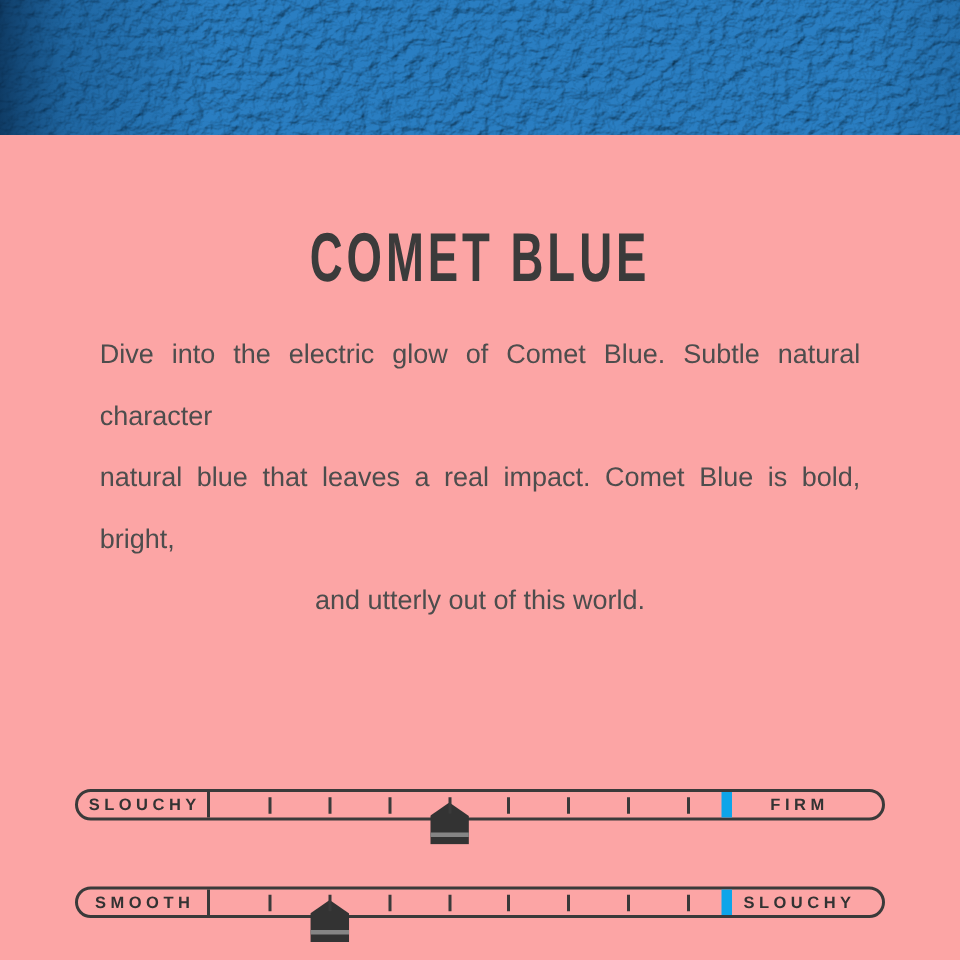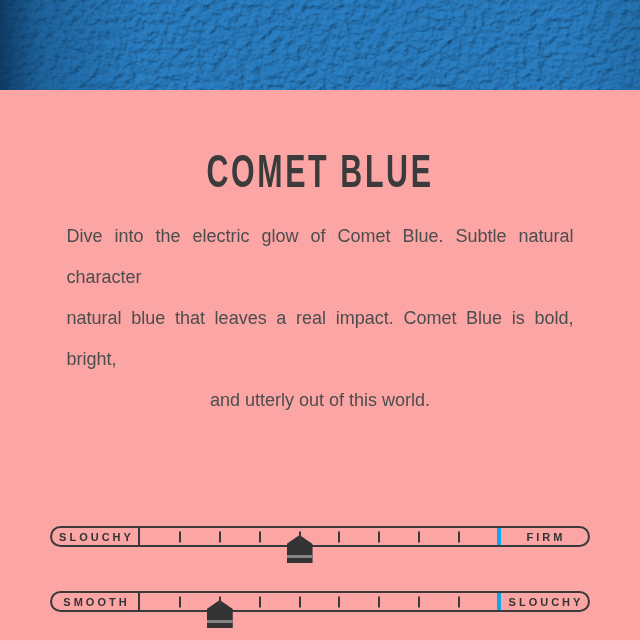--- a/index.html
+++ b/index.html
@@ -55,21 +55,21 @@
   }
   .scale.first { margin-top: 105px; }
   .cap {
     position: absolute; top: 0; bottom: 0;
     display: flex; align-items: center; justify-content: center;
     font-size: 11px; font-weight: 700; letter-spacing: 3px;
     text-indent: 3px;
     color: #333333;
   }
   .cap.left  { left: 0;  width: 86px; border-right: 2px solid #3a3a3a; }
-  .cap.right { right: 0; width: 87px; border-left: 4px solid #0ea5e9; }
+  .cap.right { right: 13px; width: 87px; border-left: 7px solid #0ea5e9; }
   .region { position: absolute; left: 88px; right: 89px; top: 0; bottom: 0; }
   .tick {
     position: absolute; top: 50%;
     width: 2px; height: 11px;
     background: #3a3a3a;
     transform: translate(-50%, -50%);
   }
   .marker {
     position: absolute; top: 7px;
     width: 26px; height: 28px;

